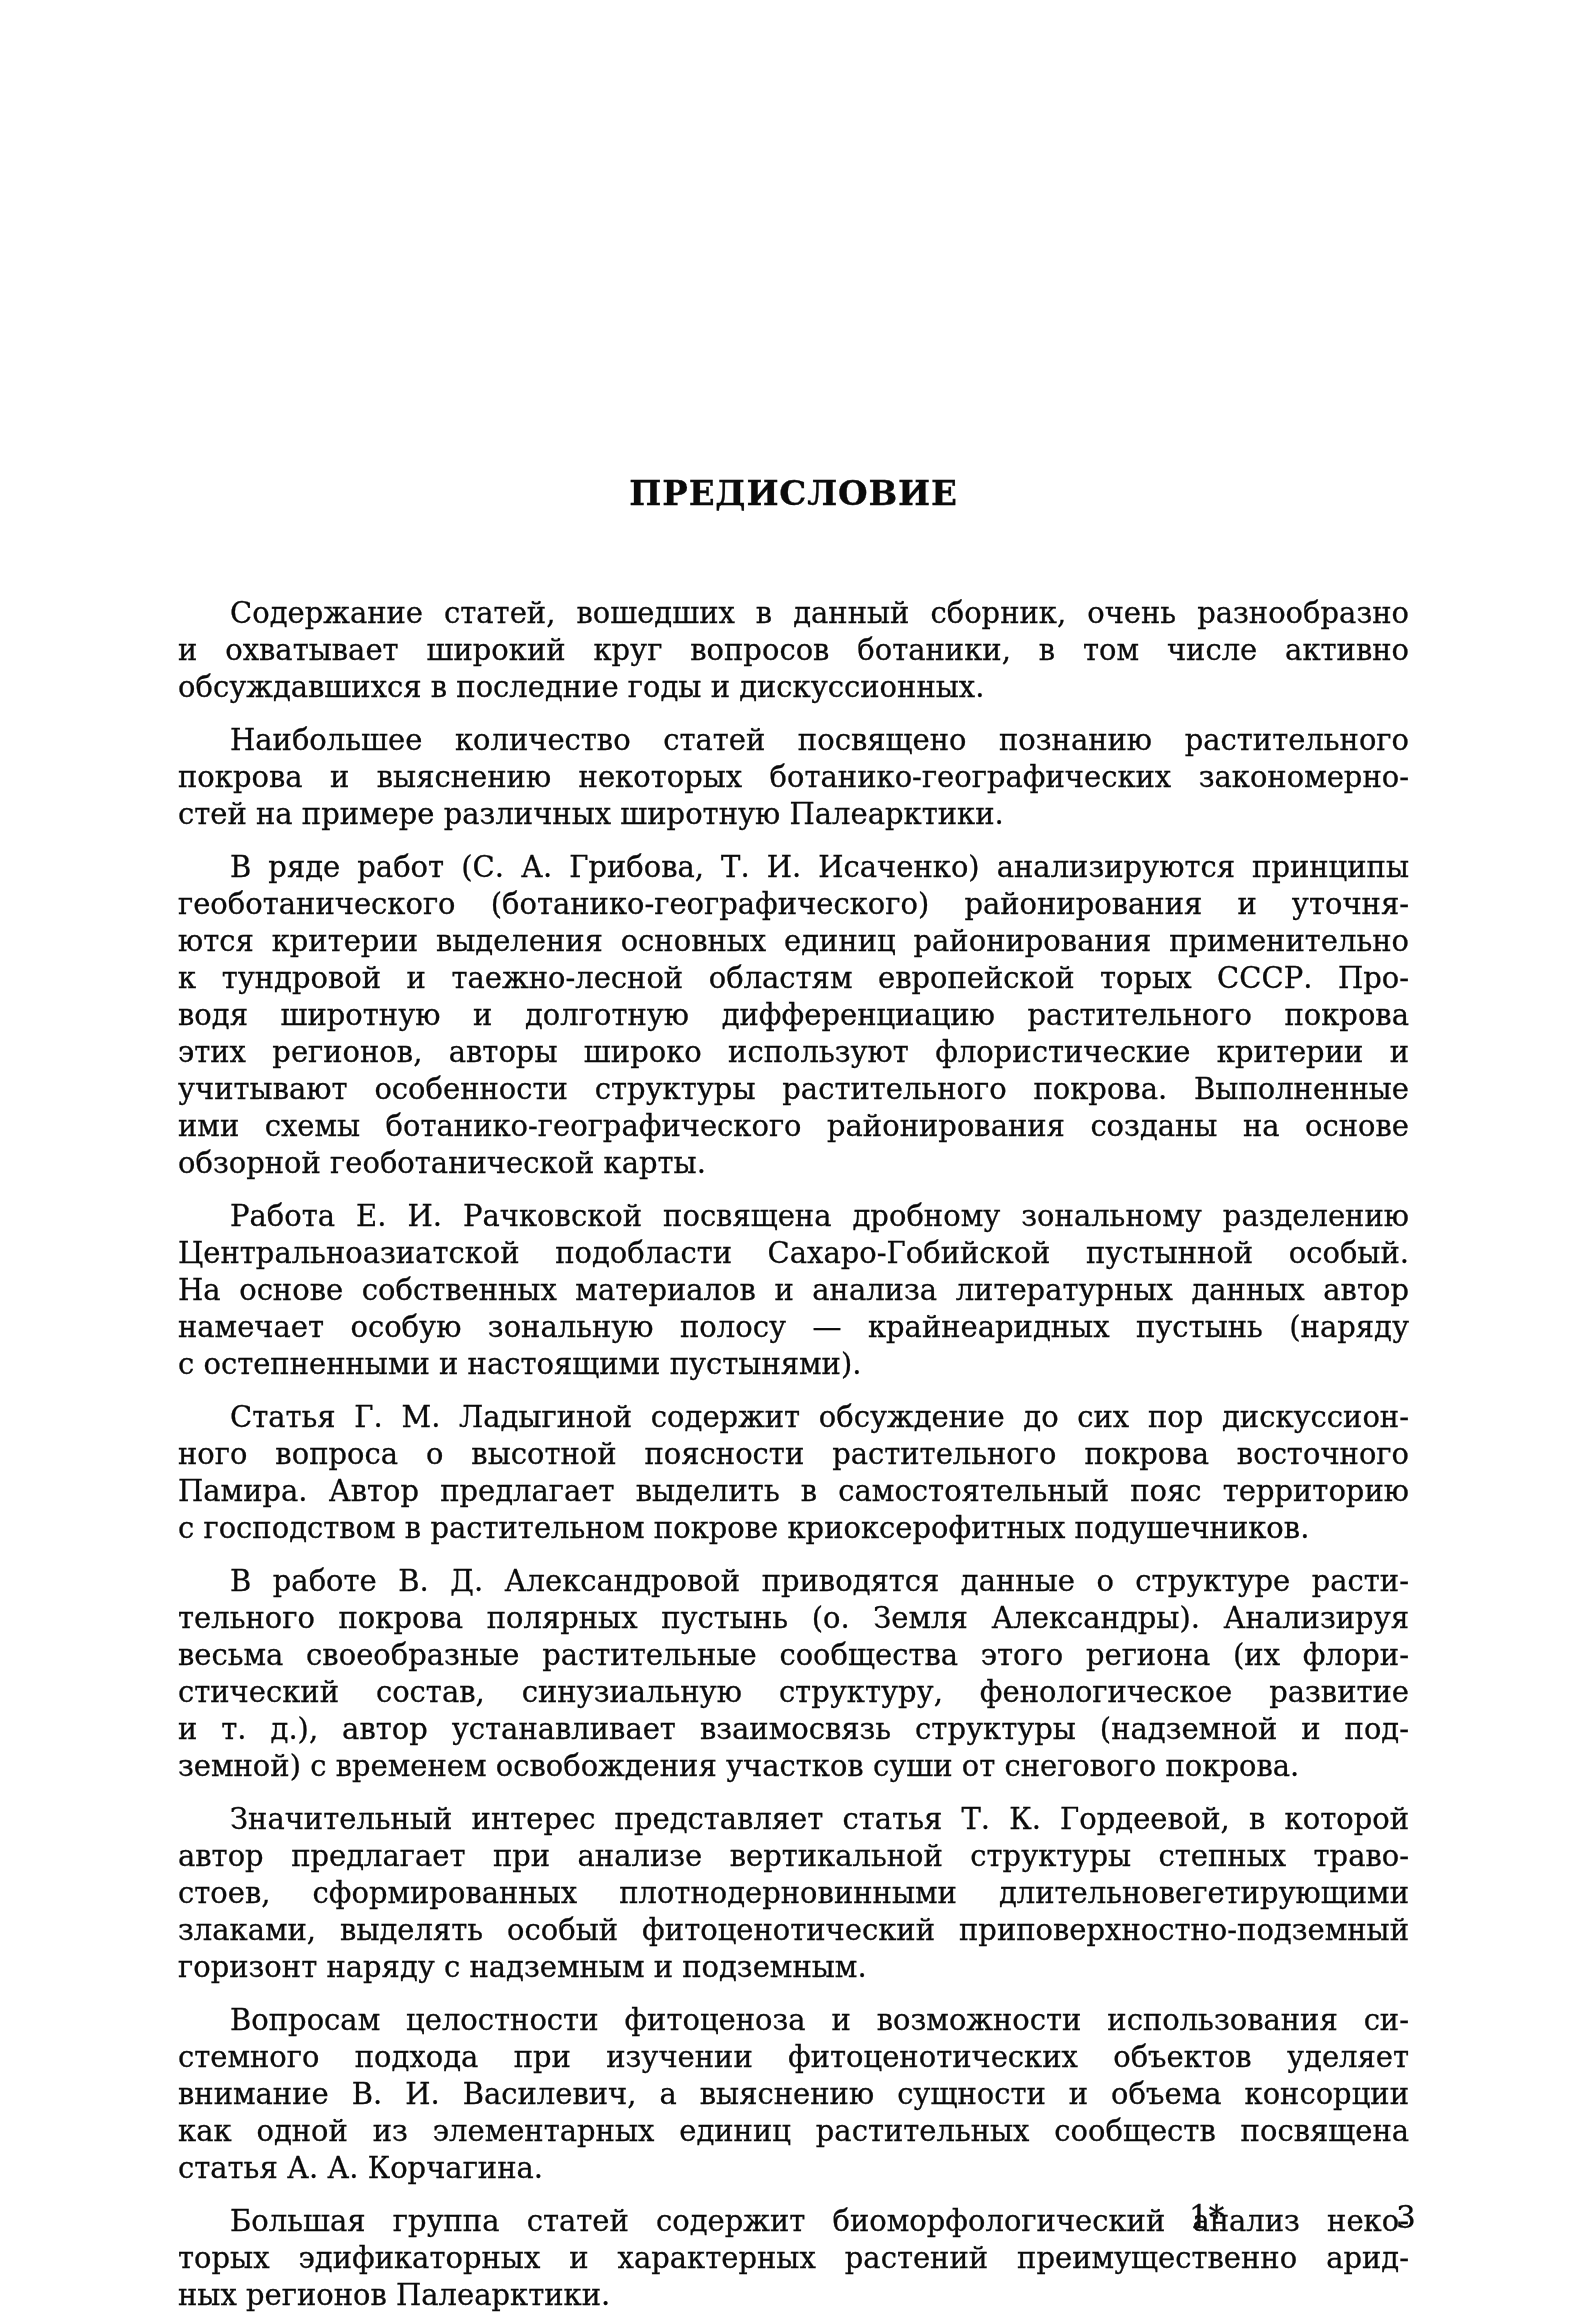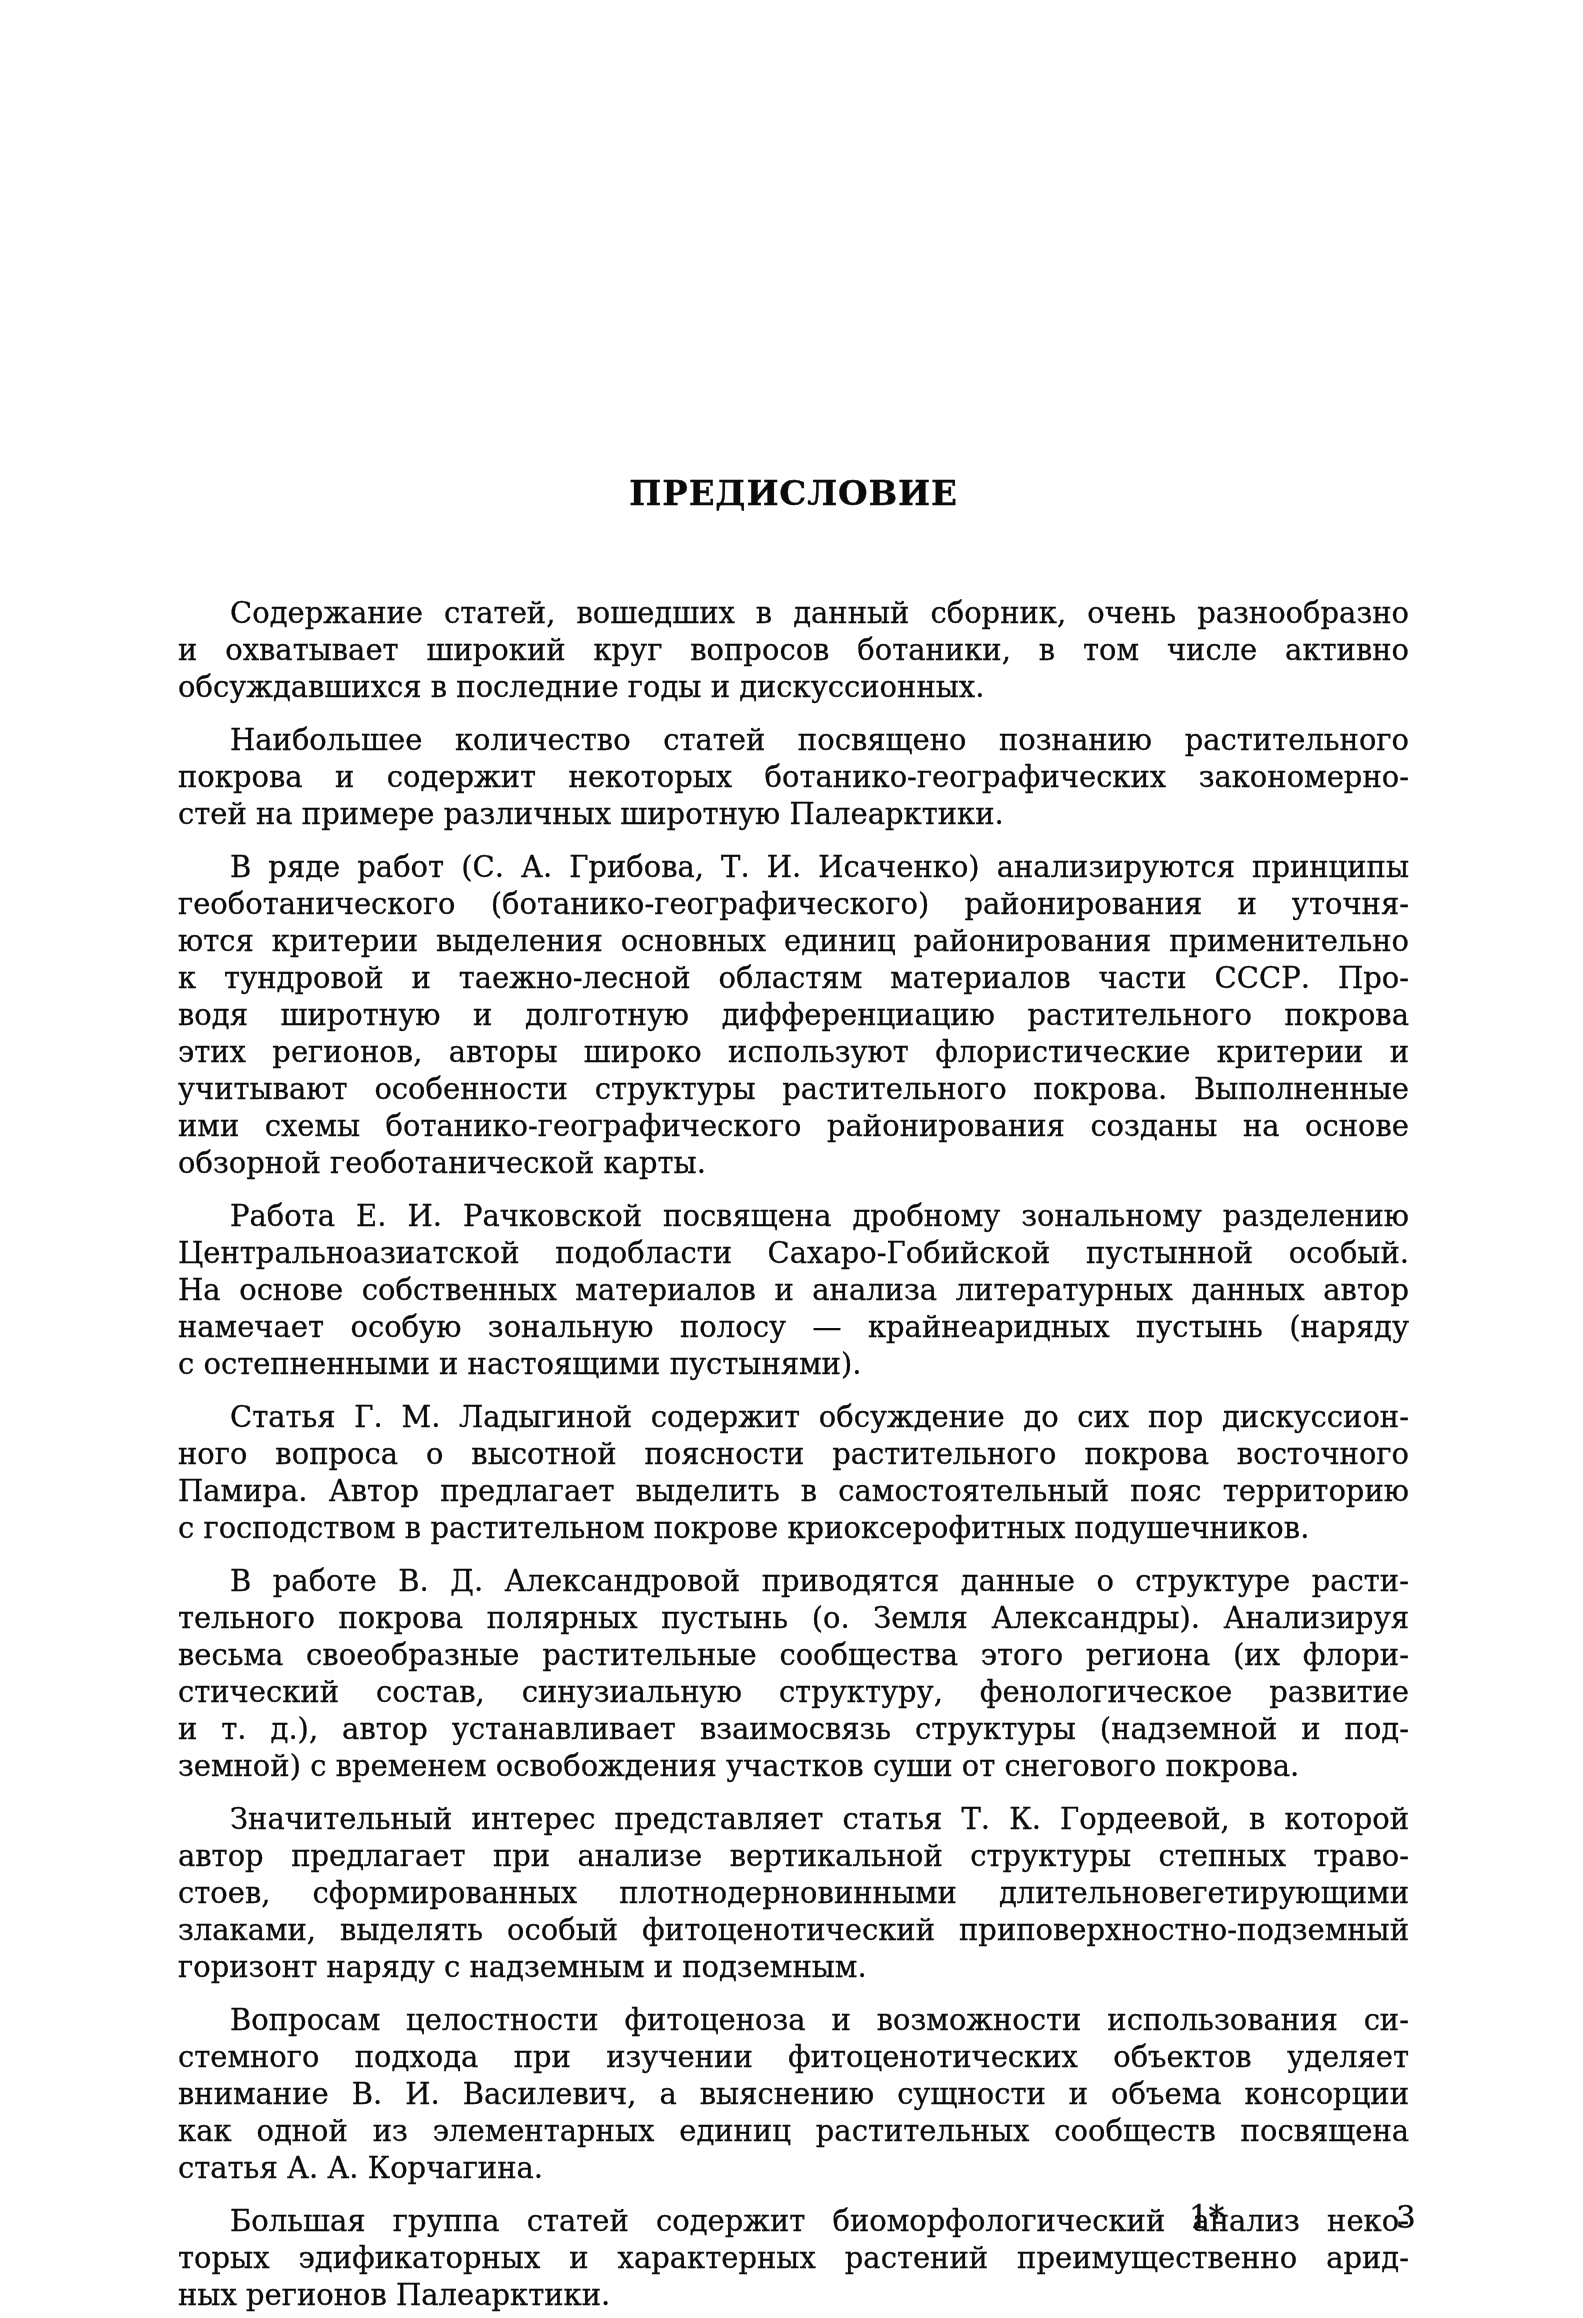--- a/index.html
+++ b/index.html
@@ -65,28 +65,28 @@
   <h1 class="heading">ПРЕДИСЛОВИЕ</h1>
 
   <main class="body-text">
       <div class="para">
         <div class="line first">Содержание статей, вошедших в данный сборник, очень разнообразно</div>
         <div class="line">и охватывает широкий круг вопросов ботаники, в том числе активно</div>
         <div class="line last">обсуждавшихся в последние годы и дискуссионных.</div>
       </div>
       <div class="para">
         <div class="line first">Наибольшее количество статей посвящено познанию растительного</div>
-        <div class="line">покрова и содержит некоторых ботанико-географических закономерно-</div>
+        <div class="line">покрова и выяснению некоторых ботанико-географических закономерно-</div>
         <div class="line last">стей на примере различных широтную Палеарктики.</div>
       </div>
       <div class="para">
         <div class="line first">В ряде работ (С. А. Грибова, Т. И. Исаченко) анализируются принципы</div>
         <div class="line">геоботанического (ботанико-географического) районирования и уточня-</div>
         <div class="line">ются критерии выделения основных единиц районирования применительно</div>
-        <div class="line">к тундровой и таежно-лесной областям материалов части СССР. Про-</div>
+        <div class="line">к тундровой и таежно-лесной областям европейской торых СССР. Про-</div>
         <div class="line">водя широтную и долготную дифференциацию растительного покрова</div>
         <div class="line">этих регионов, авторы широко используют флористические критерии и</div>
         <div class="line">учитывают особенности структуры растительного покрова. Выполненные</div>
         <div class="line">ими схемы ботанико-географического районирования созданы на основе</div>
         <div class="line last">обзорной геоботанической карты.</div>
       </div>
       <div class="para">
         <div class="line first">Работа Е. И. Рачковской посвящена дробному зональному разделению</div>
         <div class="line">Центральноазиатской подобласти Сахаро-Гобийской пустынной особый.</div>
         <div class="line">На основе собственных материалов и анализа литературных данных автор</div>

